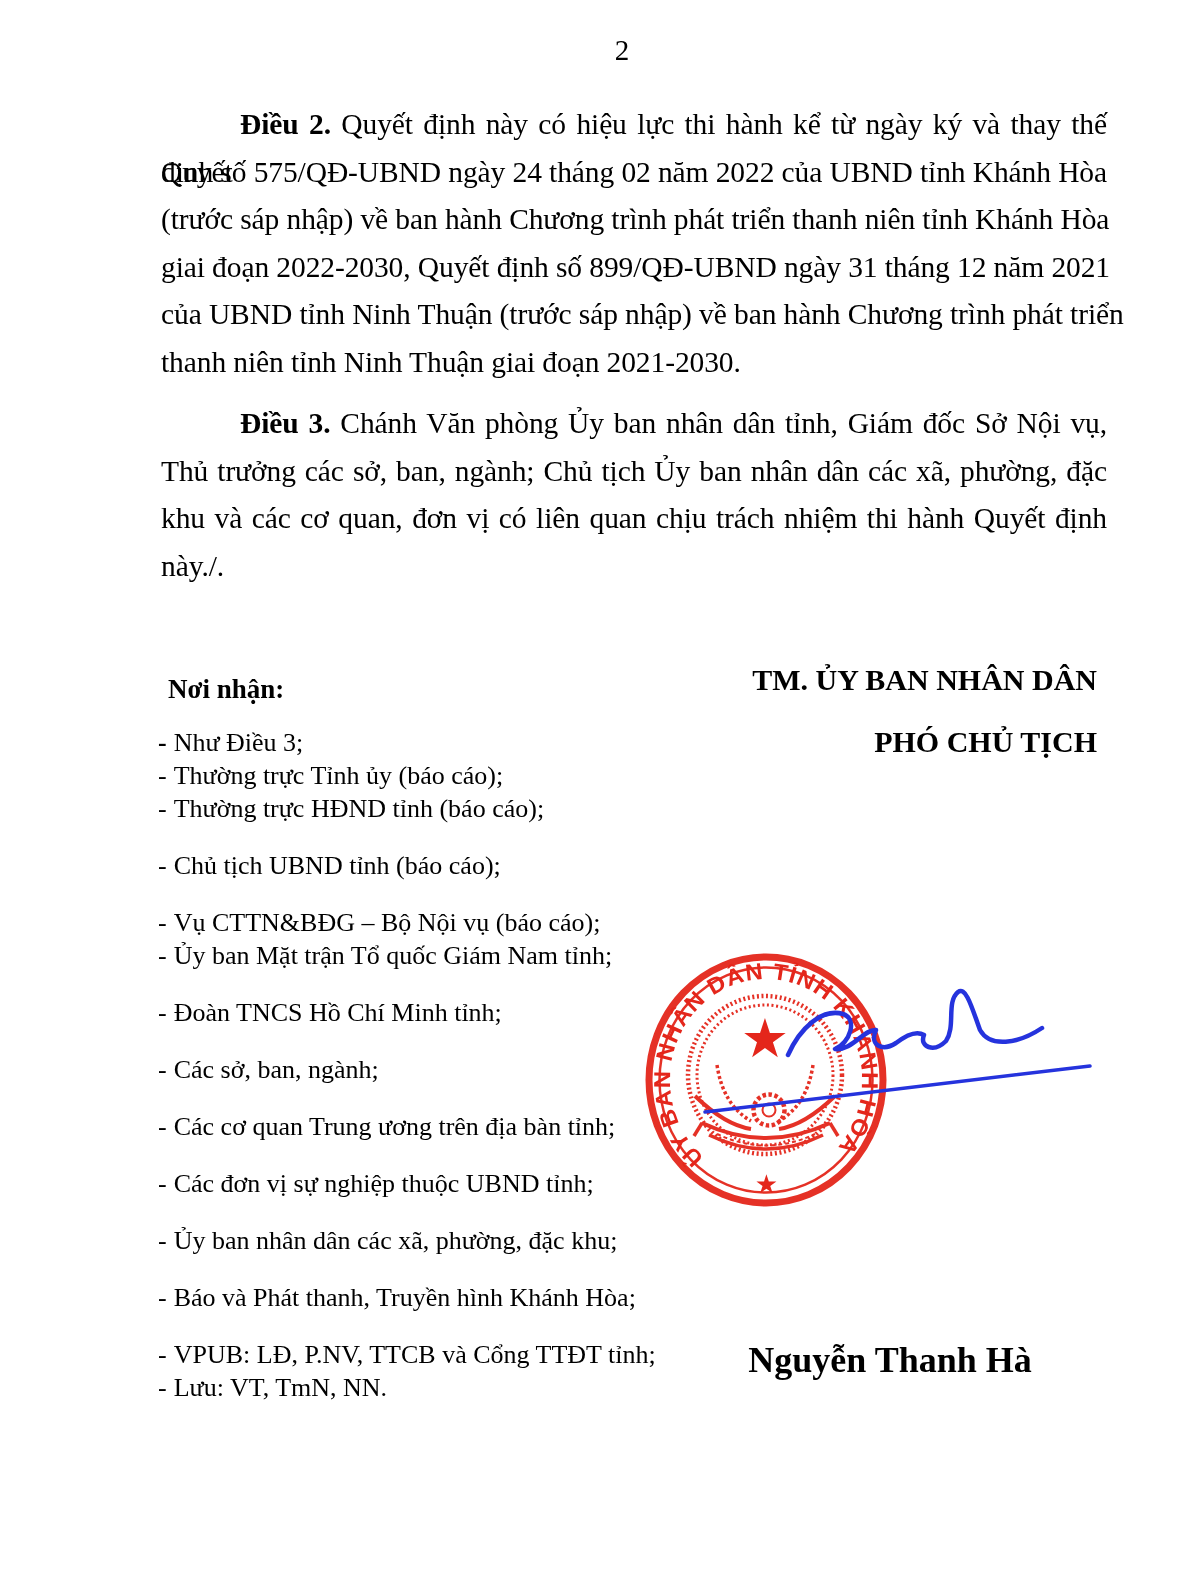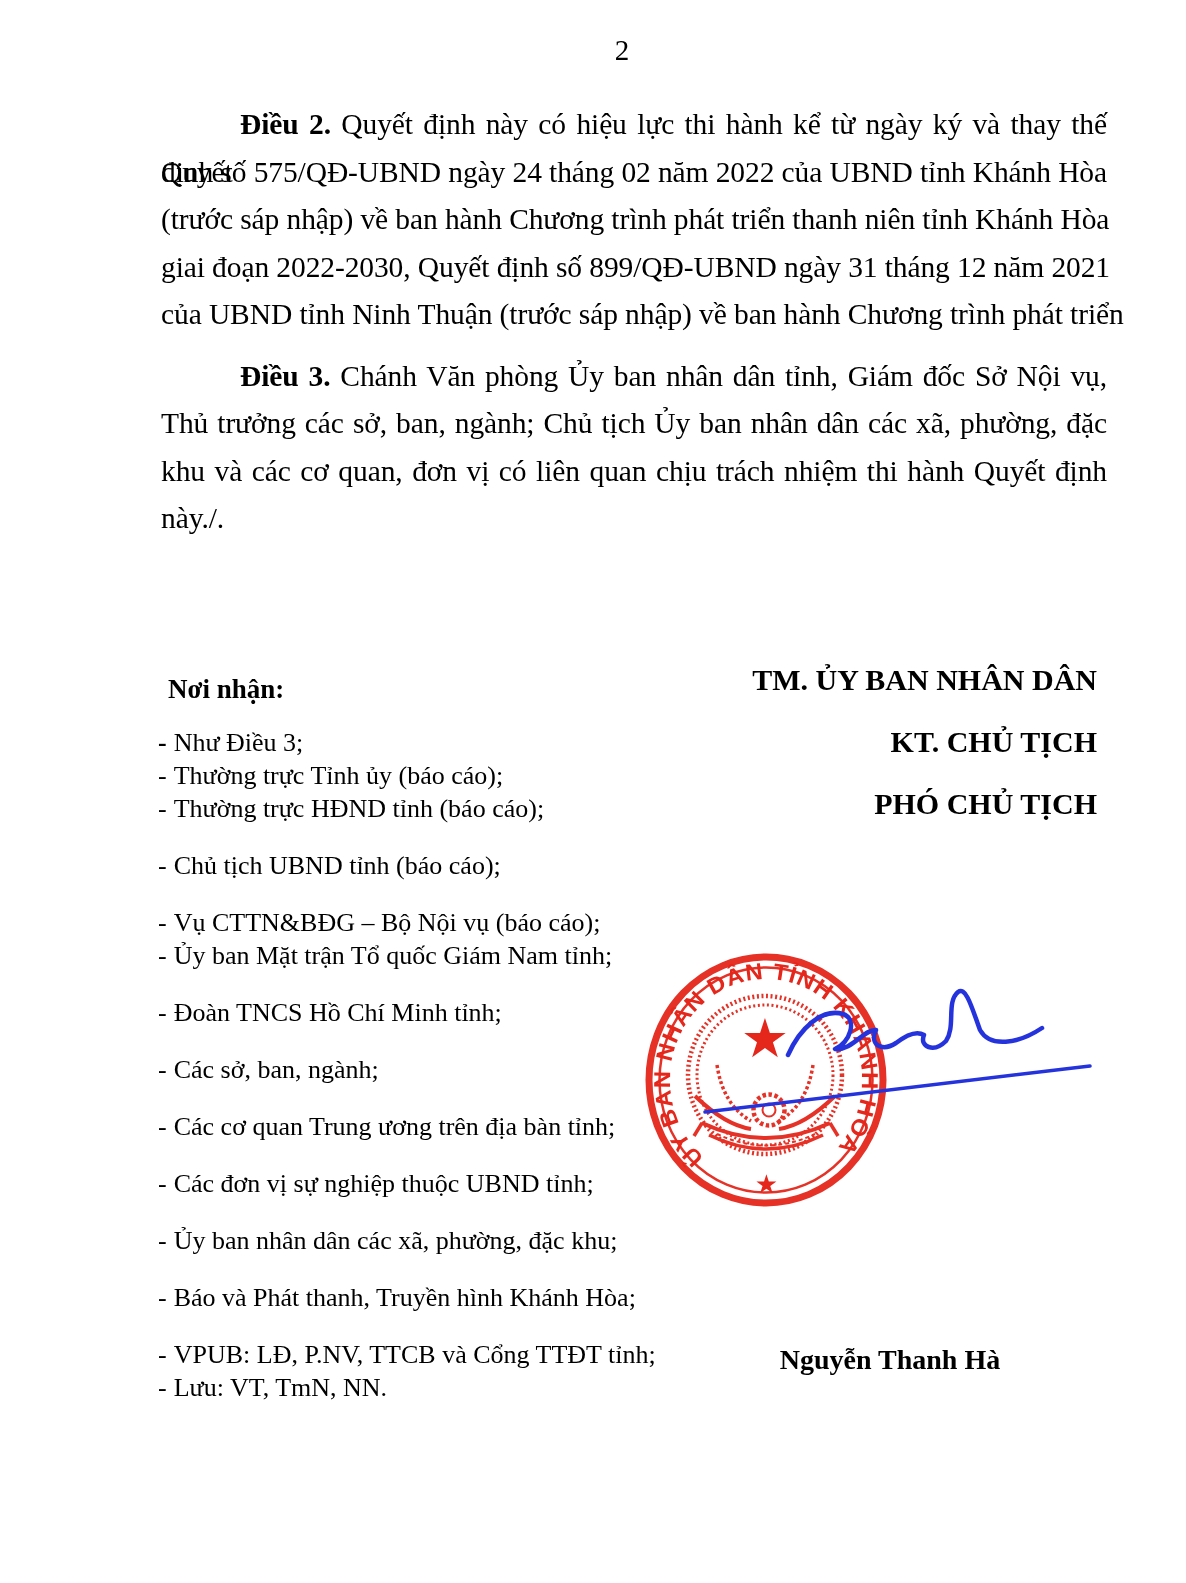--- a/index.html
+++ b/index.html
@@ -34,40 +34,41 @@
     margin:0 0 20px 10px;
   }
   .recv-item{font-size:26px;line-height:33px;}
   .recv-item.gap{margin-top:24px;}
   .recv-item .dash{margin-right:7px;}
   .recv-item .dash.bold{font-weight:bold;}
   .right-col{position:absolute;left:647px;top:662px;width:450px;text-align:right;}
   .sig-head{font-weight:bold;font-size:30px;line-height:36px;margin-bottom:26px;}
   .signer-name{
     position:absolute;left:665px;top:1341px;width:450px;text-align:center;
-    font-weight:bold;font-size:28px;line-height:38px;
+    font-weight:bold;font-size:36px;line-height:38px;
   }
   .seal-svg{position:absolute;left:645px;top:953px;width:242px;height:254px;}
   .seal-svg text{font-family:"Liberation Sans","DejaVu Sans",sans-serif;}
   .sig-svg{position:absolute;left:600px;top:940px;width:520px;height:200px;}
 </style>
 </head>
 <body>
 
 <div id="page">
 
   <div class="pagenum">2</div>
 
   <div class="body-text">
     <div class="article">
       <div class="tline first"><b>Điều 2.</b><span> Quyết định này có hiệu lực thi hành kể từ ngày ký và thay thế Quyết</span></div>
       <div class="tline">định số 575/QĐ-UBND ngày 24 tháng 02 năm 2022 của UBND tỉnh Khánh Hòa</div>
       <div class="tline">(trước sáp nhập) về ban hành Chương trình phát triển thanh niên tỉnh Khánh Hòa</div>
       <div class="tline">giai đoạn 2022-2030, Quyết định số 899/QĐ-UBND ngày 31 tháng 12 năm 2021</div>
       <div class="tline">của UBND tỉnh Ninh Thuận (trước sáp nhập) về ban hành Chương trình phát triển</div>
+      <div class="tline last">thanh niên tỉnh Ninh Thuận giai đoạn 2021-2030.</div>
     </div>
     <div class="article">
       <div class="tline first"><b>Điều 3.</b><span> Chánh Văn phòng Ủy ban nhân dân tỉnh, Giám đốc Sở Nội vụ,</span></div>
       <div class="tline">Thủ trưởng các sở, ban, ngành; Chủ tịch Ủy ban nhân dân các xã, phường, đặc</div>
       <div class="tline">khu và các cơ quan, đơn vị có liên quan chịu trách nhiệm thi hành Quyết định</div>
       <div class="tline last">này./.</div>
     </div>
   </div>
 
   <div class="left-col">
@@ -83,21 +84,20 @@
     <div class="recv-item gap"><span class="dash">-</span><span>Các cơ quan Trung ương trên địa bàn tỉnh;</span></div>
     <div class="recv-item gap"><span class="dash">-</span><span>Các đơn vị sự nghiệp thuộc UBND tỉnh;</span></div>
     <div class="recv-item gap"><span class="dash">-</span><span>Ủy ban nhân dân các xã, phường, đặc khu;</span></div>
     <div class="recv-item gap"><span class="dash">-</span><span>Báo và Phát thanh, Truyền hình Khánh Hòa;</span></div>
     <div class="recv-item gap"><span class="dash">-</span><span>VPUB: LĐ, P.NV, TTCB và Cổng TTĐT tỉnh;</span></div>
     <div class="recv-item"><span class="dash">-</span><span>Lưu: VT, TmN, NN.</span></div>
   </div>
 
   <div class="right-col">
     <div class="sig-head">TM. ỦY BAN NHÂN DÂN</div>
-    <div class="sig-head">KT. CHỦ TỊCH</div>
     <div class="sig-head">PHÓ CHỦ TỊCH</div>
   </div>
 
   <svg class="seal-svg" viewBox="0 0 242 254" preserveAspectRatio="none">
     <g fill="none" stroke="var(--seal-color)" opacity="0.95">
       <ellipse cx="121" cy="127" rx="117" ry="123" stroke-width="7"></ellipse>
       <ellipse cx="121" cy="127" rx="106.5" ry="112.5" stroke-width="2.5"></ellipse>
 
       <ellipse cx="120" cy="122" rx="77" ry="79" stroke-width="4.5" stroke-dasharray="2 2.6"></ellipse>
       <ellipse cx="120" cy="122" rx="68" ry="70" stroke-width="3" stroke-dasharray="2 2.6"></ellipse>

